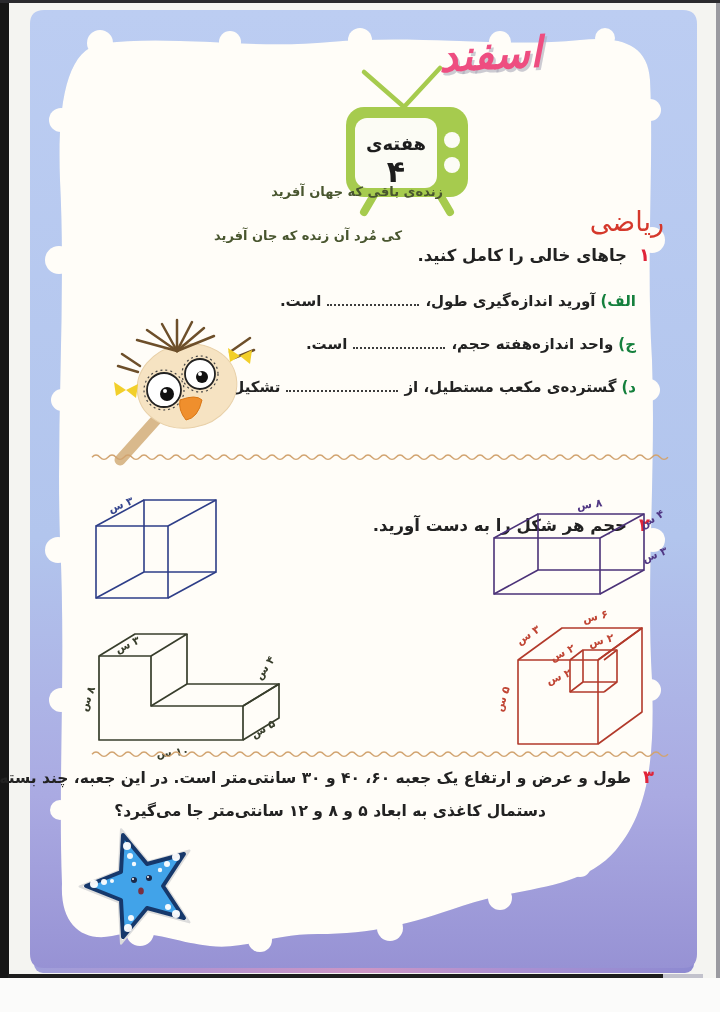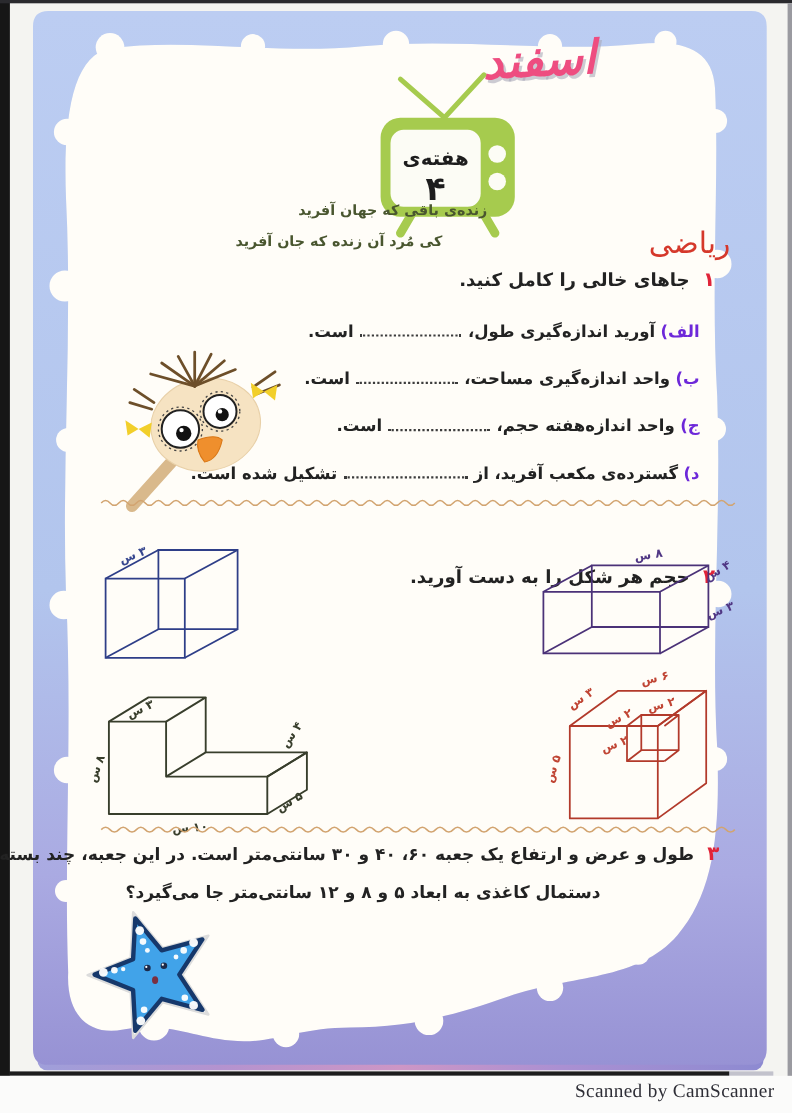--- a/index.html
+++ b/index.html
@@ -16,30 +16,30 @@
 
   .month {
     position:absolute; left:410px; top:30px; width:160px;
     font-size:42px; font-weight:bold; font-style:italic;
     color:#ee4d80; transform:rotate(-3deg);
     text-shadow:2px 3px 0 rgba(170,170,185,.6);
     direction:rtl; text-align:center;
   }
   .poem { position:absolute; font-size:13px; font-weight:bold; color:#49562f; white-space:nowrap; }
   .poem1 { right:277px; top:184px; }
-  .poem2 { right:318px; top:213px; }
+  .poem2 { right:318px; top:228px; }
 
   .subject { position:absolute; right:56px; top:206px; font-size:27px; font-weight:normal; color:#d5382b; }
 
   .qblock { position:absolute; direction:rtl; text-align:right; color:#222; }
   .q1 { right:70px; top:244px; width:590px; }
   .qtitle { font-size:16.5px; font-weight:bold; margin-bottom:22px; }
   .qnum { color:#e02439; font-size:18px; font-weight:bold; margin-left:12px; }
   .item { font-size:15px; font-weight:bold; margin:0 14px 14px 0; line-height:29px; white-space:nowrap; }
-  .ilabel { color:#6d28d9; margin-left:5px;text-align:center; }
+  .ilabel { color:#15803d; margin-left:5px;text-align:center; }
   .blank { display:inline-block; width:92px; height:13px; border-bottom:2px dotted #3c3c3c; margin:0 6px; }
   .blank.wide { width:112px; }
 
   .q2title { right:70px; top:472px;margin-top:42px; }
   .q3 { right:66px; top:766px; }
   .q3 .l1 { font-size:15.5px; font-weight:bold; white-space:nowrap; }
   .q3 .l2 { font-size:15.5px; font-weight:bold; white-space:nowrap; margin:15px 108px 0 0;padding-left:20px; }
 
   .dim { font-weight:bold; font-size:11px; direction:rtl; font-family:"DejaVu Sans",sans-serif; }
   .tvtxt { font-weight:bold; fill:#1d1d1d; font-family:"DejaVu Sans",sans-serif; }
@@ -135,27 +135,24 @@
   <div class="subject rtl">ریاضی</div>
 
   <div class="qblock q1">
     <div class="qtitle">
       <span class="qnum">۱</span><span>جاهای خالی را کامل کنید.</span>
     </div>
     <div class="item">
       <span class="ilabel">الف)</span><span>آورید اندازه‌گیری طول،</span><span class="blank"></span><span>است.</span>
     </div>
     <div class="item">
-      <span class="ilabel">ب)</span><span>واحد اندازه‌گیری مساحت،</span><span class="blank"></span><span>است.</span>
+      <span class="ilabel">ج)</span><span>واحد اندازه‌هفته حجم،</span><span class="blank"></span><span>است.</span>
     </div>
     <div class="item">
-      <span class="ilabel">ج)</span><span>واحد اندازه‌هفته حجم،</span><span class="blank"></span><span>است.</span>
-    </div>
-    <div class="item">
-      <span class="ilabel">د)</span><span>گسترده‌ی مکعب آفرید، از</span><span class="blank wide"></span><span>تشکیل شده است.</span>
+      <span class="ilabel">د)</span><span>گسترده‌ی مکعب مستطیل، از</span><span class="blank wide"></span><span>تشکیل شده است.</span>
     </div>
   </div>
 
   <svg style="left:92px; top:326px;" width="170" height="140" viewBox="0 0 170 140">
     <line x1="28" y1="134" x2="80" y2="76" stroke="#d9b98c" stroke-width="11" stroke-linecap="round"></line>
     <ellipse cx="95" cy="60" rx="50" ry="42" fill="#f6e3c2" stroke="#e8d0a8" transform="rotate(-10 95 60)"></ellipse>
     <g stroke="#6d4f2a" stroke-width="2.5" stroke-linecap="round">
       <line x1="85" y1="25" x2="55" y2="4"></line>
         <line x1="85" y1="25" x2="70" y2="-2"></line>
       <line x1="85" y1="25" x2="85" y2="-6"></line>
@@ -284,15 +281,14 @@
     </g>
     <g>
       <circle cx="70" cy="56" r="3" fill="#1c2a4a"></circle>
         <circle cx="85" cy="54" r="3" fill="#1c2a4a"></circle>
       <circle cx="69" cy="55" r="1" fill="#fff"></circle>
         <circle cx="84" cy="53" r="1" fill="#fff"></circle>
       <ellipse cx="77" cy="67" rx="2.8" ry="3.6" fill="#7a3040"></ellipse>
     </g>
   </svg>
 
-  <div class="camscanner">Scanned by CamScanner</div>
 
 </div>
 
 </body></html>

